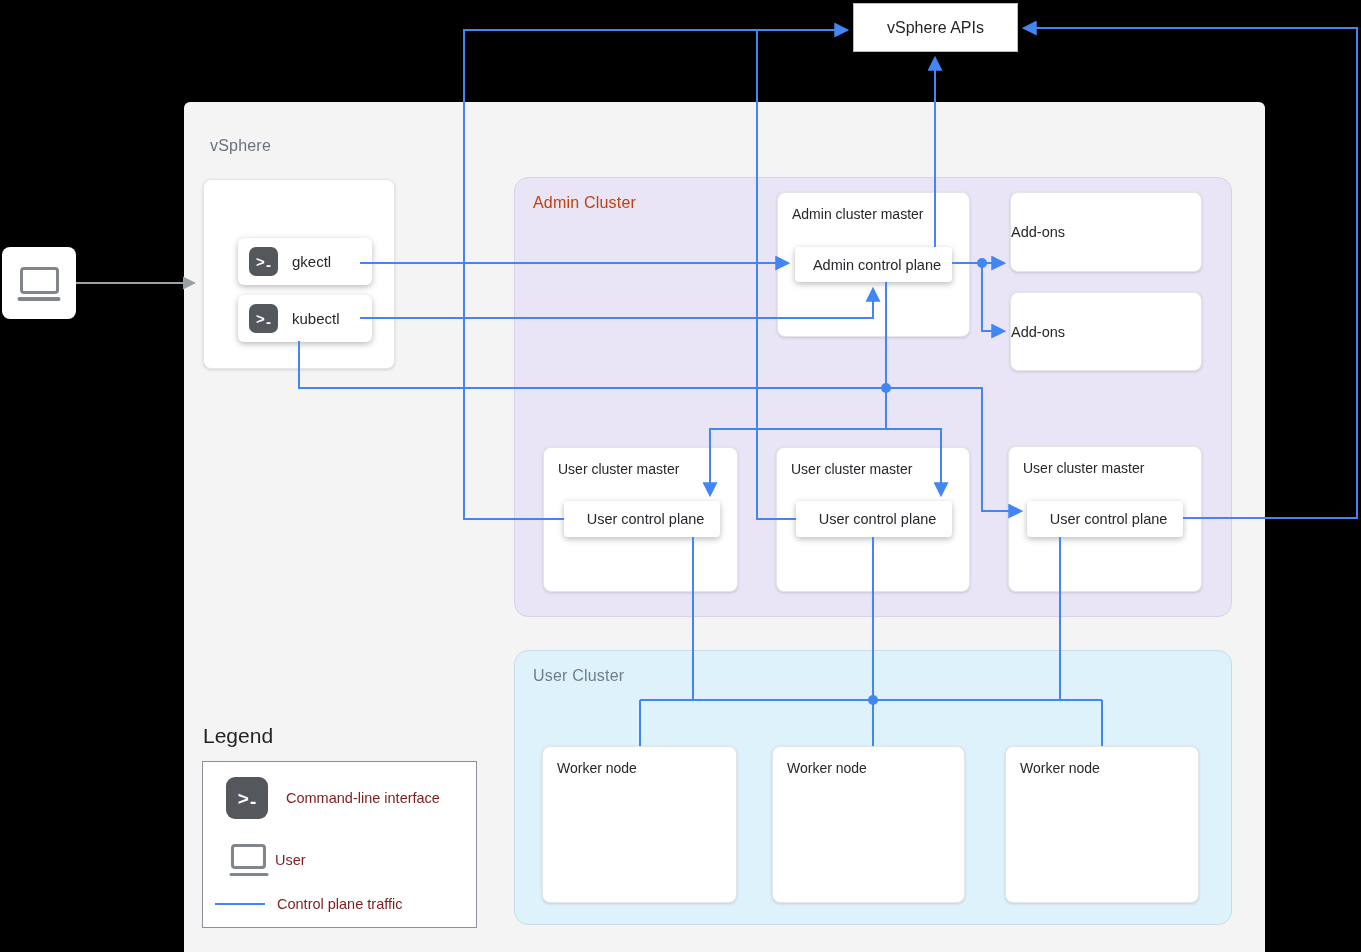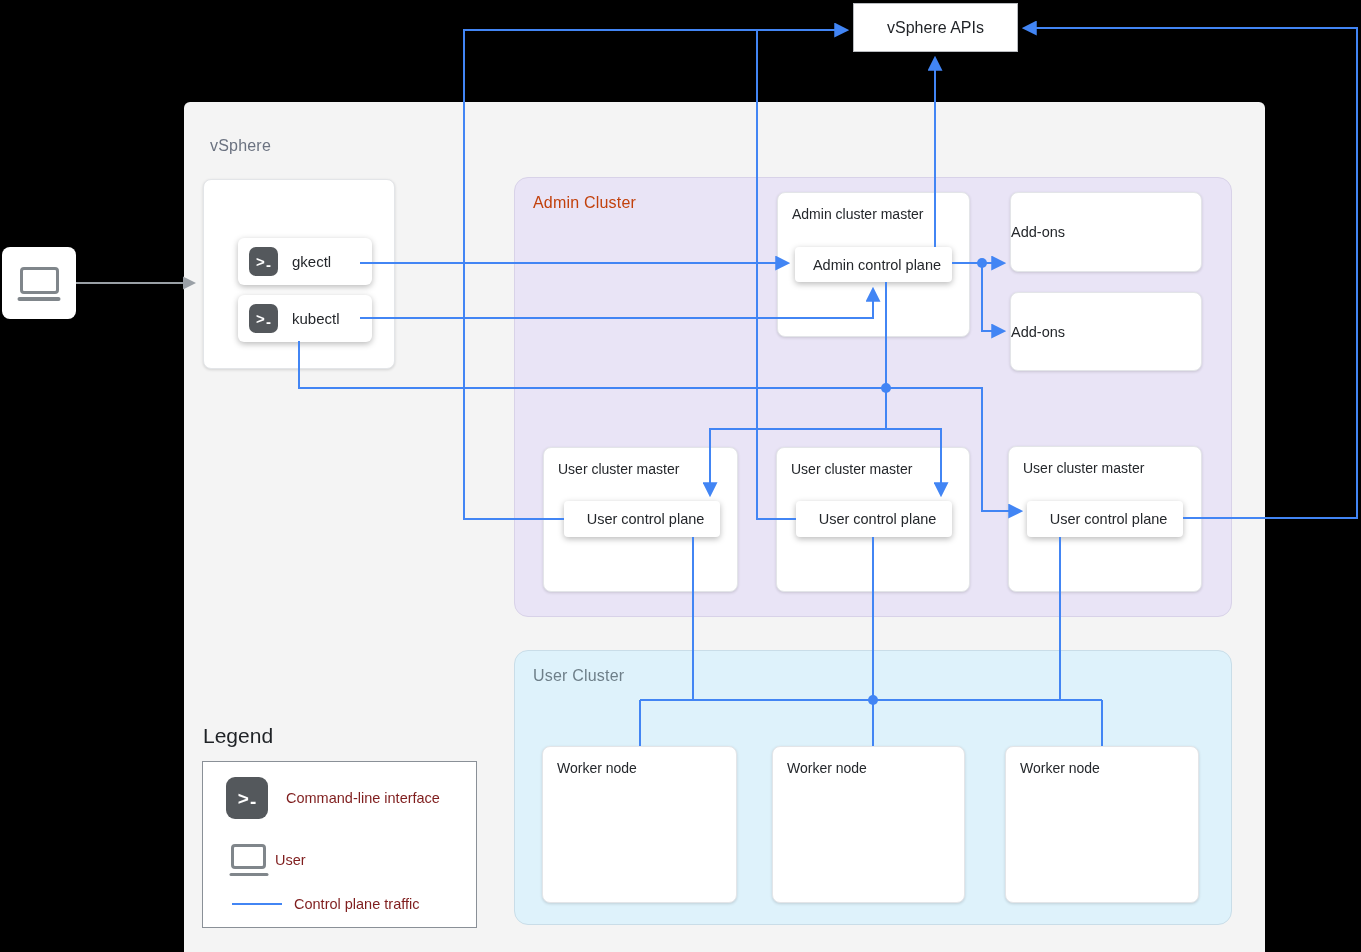--- a/index.html
+++ b/index.html
@@ -164,21 +164,21 @@
       </span>
     <span class="legend-label">Command-line interface</span>
   </div>
   <div class="legend-row" style="left:28px;top:82px;gap:9px;">
     <span class="laptop laptop-sm" style="margin-bottom:7px;">
       <span class="screen"></span>
       <span class="base"></span>
     </span>
     <span class="legend-label">User</span>
   </div>
-  <div class="legend-row" style="left:29px;top:134px;gap:12px;">
+  <div class="legend-row" style="left:12px;top:134px;gap:12px;">
     <span class="cp-swatch"></span>
     <span class="legend-label">Control plane traffic</span>
   </div>
 </div>
 
 <svg class="overlay" viewBox="0 0 1361 952">
   <defs>
     <marker id="mb" viewBox="0 0 10 10" refX="8.5" refY="5" markerWidth="7.5" markerHeight="7.5" orient="auto-start-reverse">
       <path d="M0,0 L10,5 L0,10 z" fill="#4285F4"></path>
     </marker>

